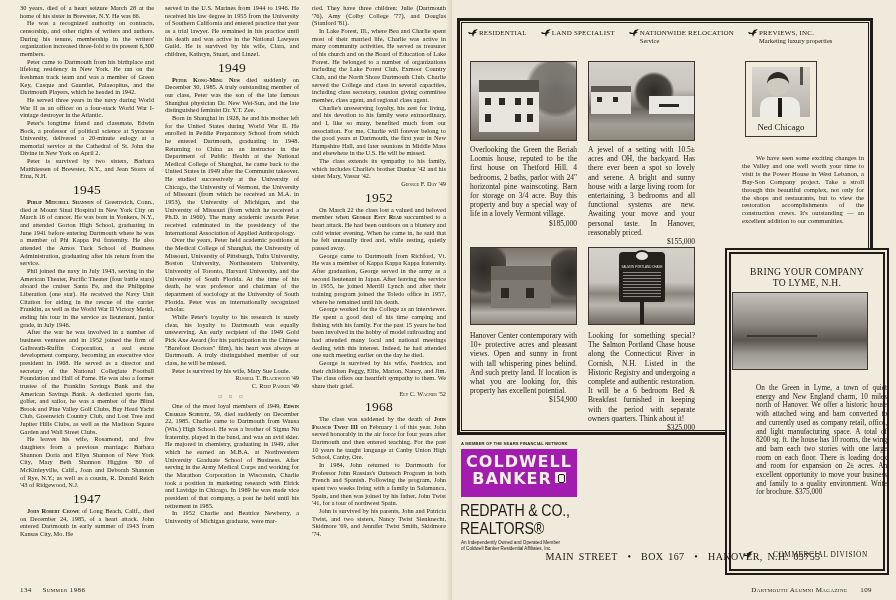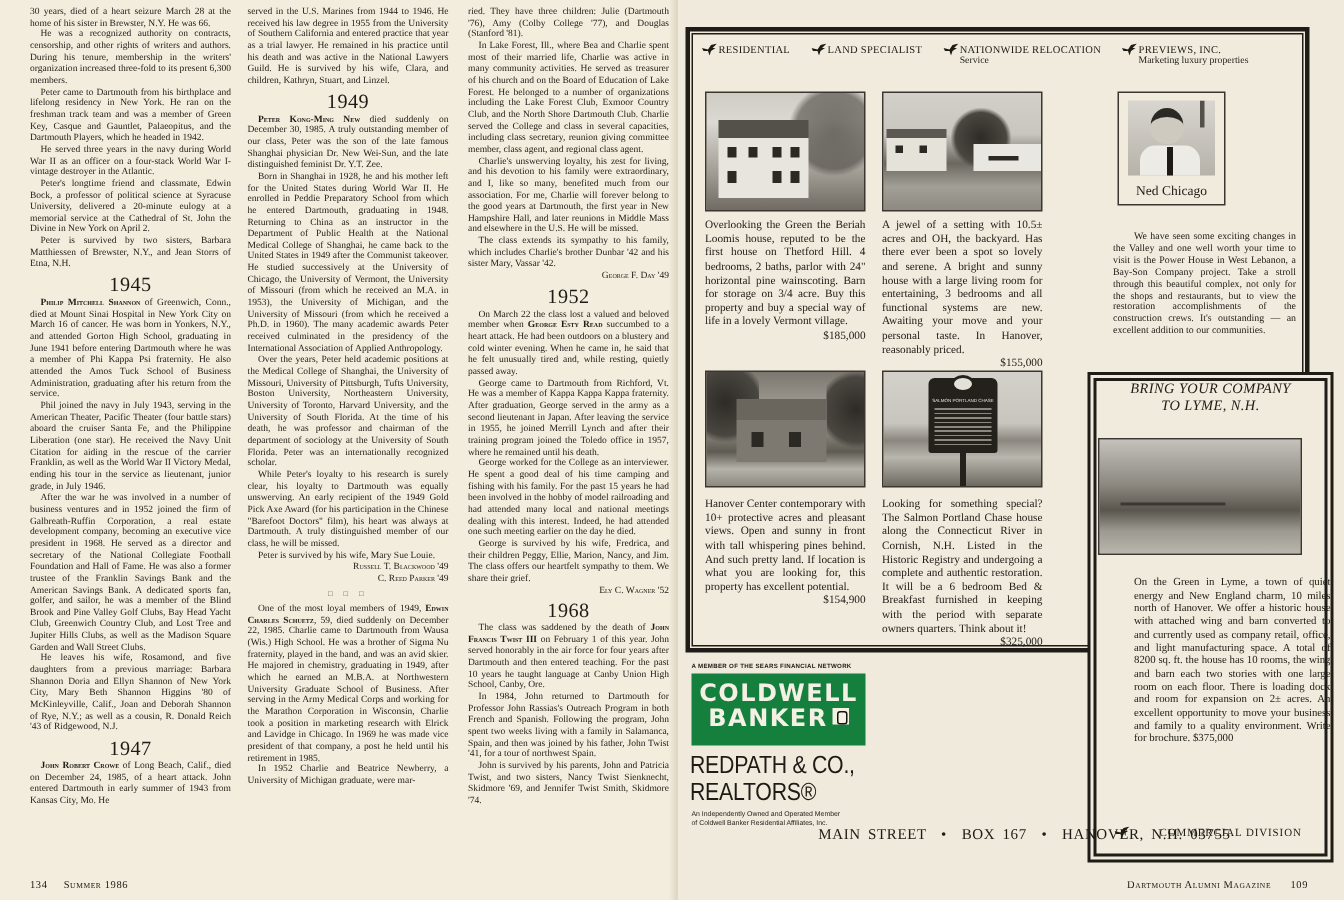--- a/index.html
+++ b/index.html
@@ -38,27 +38,27 @@
   .portrait-box { position: absolute; left: 285px; top: 40px; width: 72px; height: 76px; border: 1px solid #3b3630; background: #f0ebdd; }
   .portrait { position: absolute; left: 6px; top: 5px; width: 58px; height: 50px; background: linear-gradient(180deg, #d9d6cf, #b6b2aa); overflow: hidden; }
   .portrait .head { position: absolute; left: 15px; top: 5px; width: 22px; height: 24px; border-radius: 50% 50% 45% 45%; background: #cfcac0; border-top: 6px solid #2c2924; }
   .portrait .body { position: absolute; left: 8px; top: 30px; width: 40px; height: 24px; border-radius: 10px 10px 0 0; background: #ecebe6; }
   .portrait .tie { position: absolute; left: 26px; top: 31px; width: 4px; height: 20px; background: #1e1b17; }
   .portrait-name { position: absolute; left: 0; right: 0; bottom: 4px; text-align: center; font-size: 9px; }
   .message { position: absolute; left: 282px; top: 133px; width: 122px; font-size: 6.6px; line-height: 7.9px; text-align: justify; text-indent: 14px; }
   .signature { position: absolute; left: 322px; top: 225px; width: 50px; height: 24px; }
   
   .lyme { position: absolute; left: 729px; top: 252px; width: 156px; height: 319px; border: 2px solid #1f1c18; box-shadow: 0 0 0 2px #efeadb, 0 0 0 4px #1f1c18; background: #f0ebdd; }
-  .lyme-title { text-align: center; font-size: 9.6px; line-height: 11px; margin-top: 0; letter-spacing: 0.3px; font-style: italic; }
+  .lyme-title { text-align: center; font-size: 9.6px; line-height: 11px; margin-top: 12px; letter-spacing: 0.3px; }
   .lyme-photo { position: absolute; left: 1px; top: 38px; width: 136px; height: 78px; border: 1px solid #3b3630; background: linear-gradient(180deg, #c5c2bb 0%, #8c8880 40%, #5a564e 62%, #9c9990 80%, #b9b6ae 100%); overflow: hidden; }
   .lyme-text { position: absolute; left: 13px; top: 130px; width: 131px; font-size: 7.2px; line-height: 8.7px; text-align: justify; margin-left: 12px; }
   .lyme-footer { position: absolute; left: 12px; bottom: 10px; font-size: 7.3px; letter-spacing: 0.6px; display: flex; align-items: center; gap: 20px; }
   
   .member-line { position: absolute; left: 461px; top: 441px; font-family: "Liberation Sans", sans-serif; font-weight: bold; font-size: 4.1px; letter-spacing: 0.2px; }
-  .cb-logo { position: absolute; left: 461px; top: 449px; width: 116px; height: 48px; background: #15803d; color: #f4f0e4; font-family: "DejaVu Sans", sans-serif; font-weight: bold; text-align: center; padding-top: 5px; }
+  .cb-logo { position: absolute; left: 461px; top: 449px; width: 116px; height: 48px; background: #a21caf; color: #f4f0e4; font-family: "DejaVu Sans", sans-serif; font-weight: bold; text-align: center; padding-top: 5px; }
   .cb-logo .l1 { font-size: 16px; line-height: 16px; letter-spacing: 1px; }
   .cb-logo .l2 { font-size: 16px; line-height: 17px; letter-spacing: 1px; }
   .cb-logo .sq { display: inline-block; width: 11px; height: 11px; background: #f4f0e4; vertical-align: 1px; margin-left: 3px; position: relative; }
   .cb-logo .sq::after { content: ""; position: absolute; left: 3px; top: 2px; width: 5px; height: 7px; border: 1.5px solid #15130f; border-radius: 2px; }
   .firm { position: absolute; left: 460px; top: 501px; font-family: "Liberation Sans", sans-serif; font-size: 16.5px; line-height: 18px; letter-spacing: -0.2px; font-weight: normal; transform: scaleX(0.86); transform-origin: left top; }
   .firm-sub { position: absolute; left: 461px; top: 540px; font-family: "Liberation Sans", sans-serif; font-size: 4.6px; line-height: 5.6px; }
   .address { position: absolute; left: 533px; top: 551px; width: 300px; text-align: center; font-size: 10px; line-height: 11px; letter-spacing: 0.4px; }
   .address .l1 { word-spacing: 2px; }
   .address .l2 { font-size: 9.6px; }
 </style>

